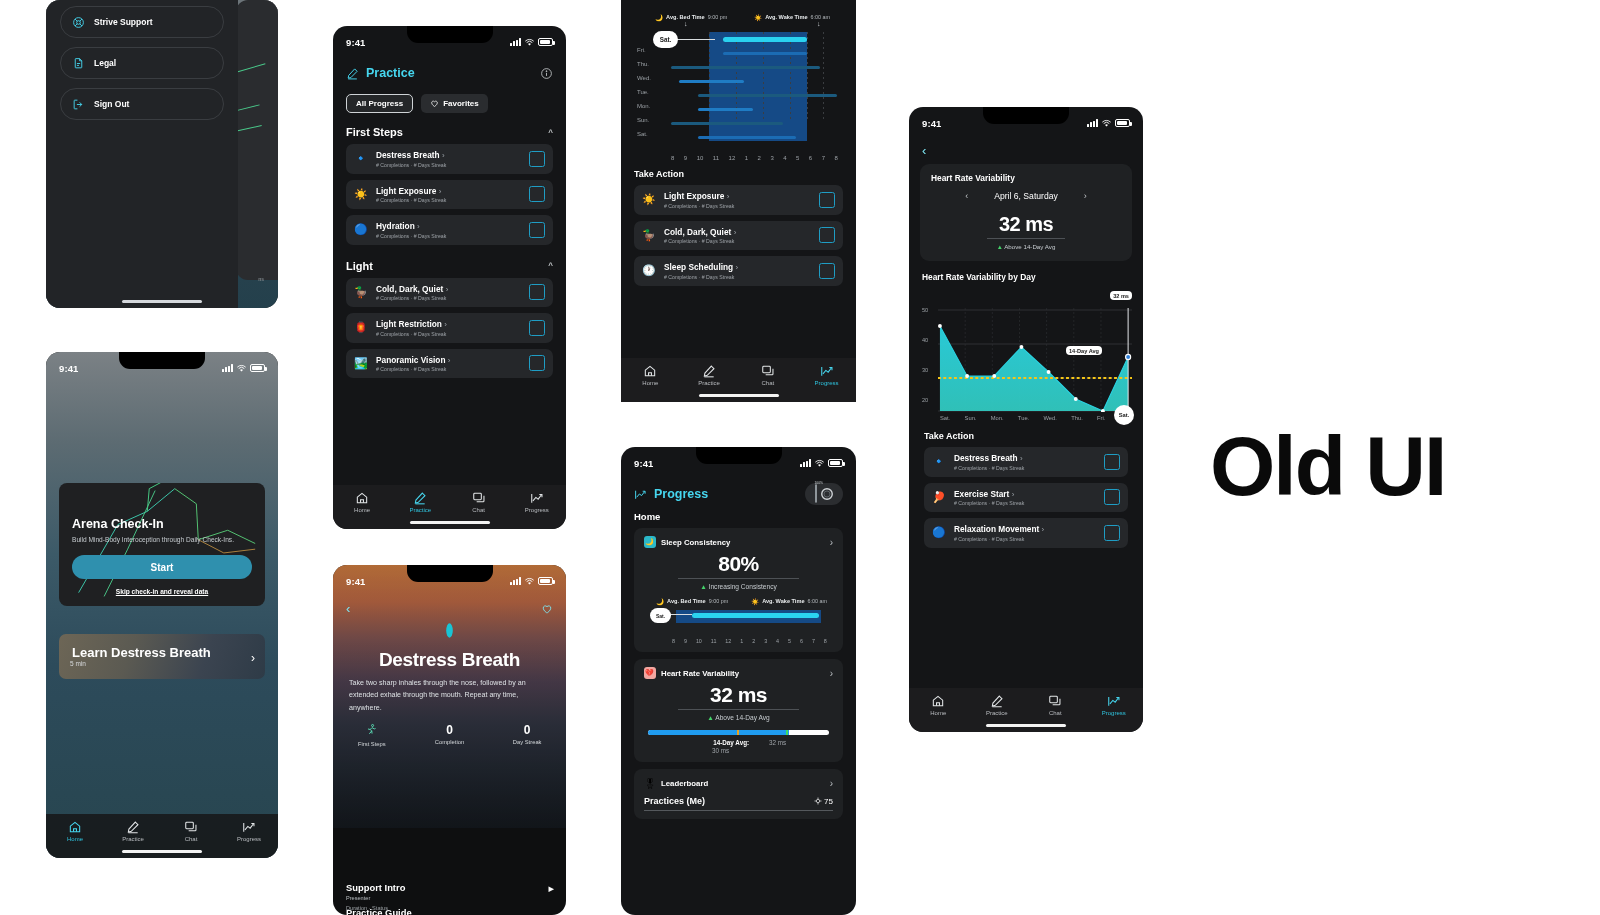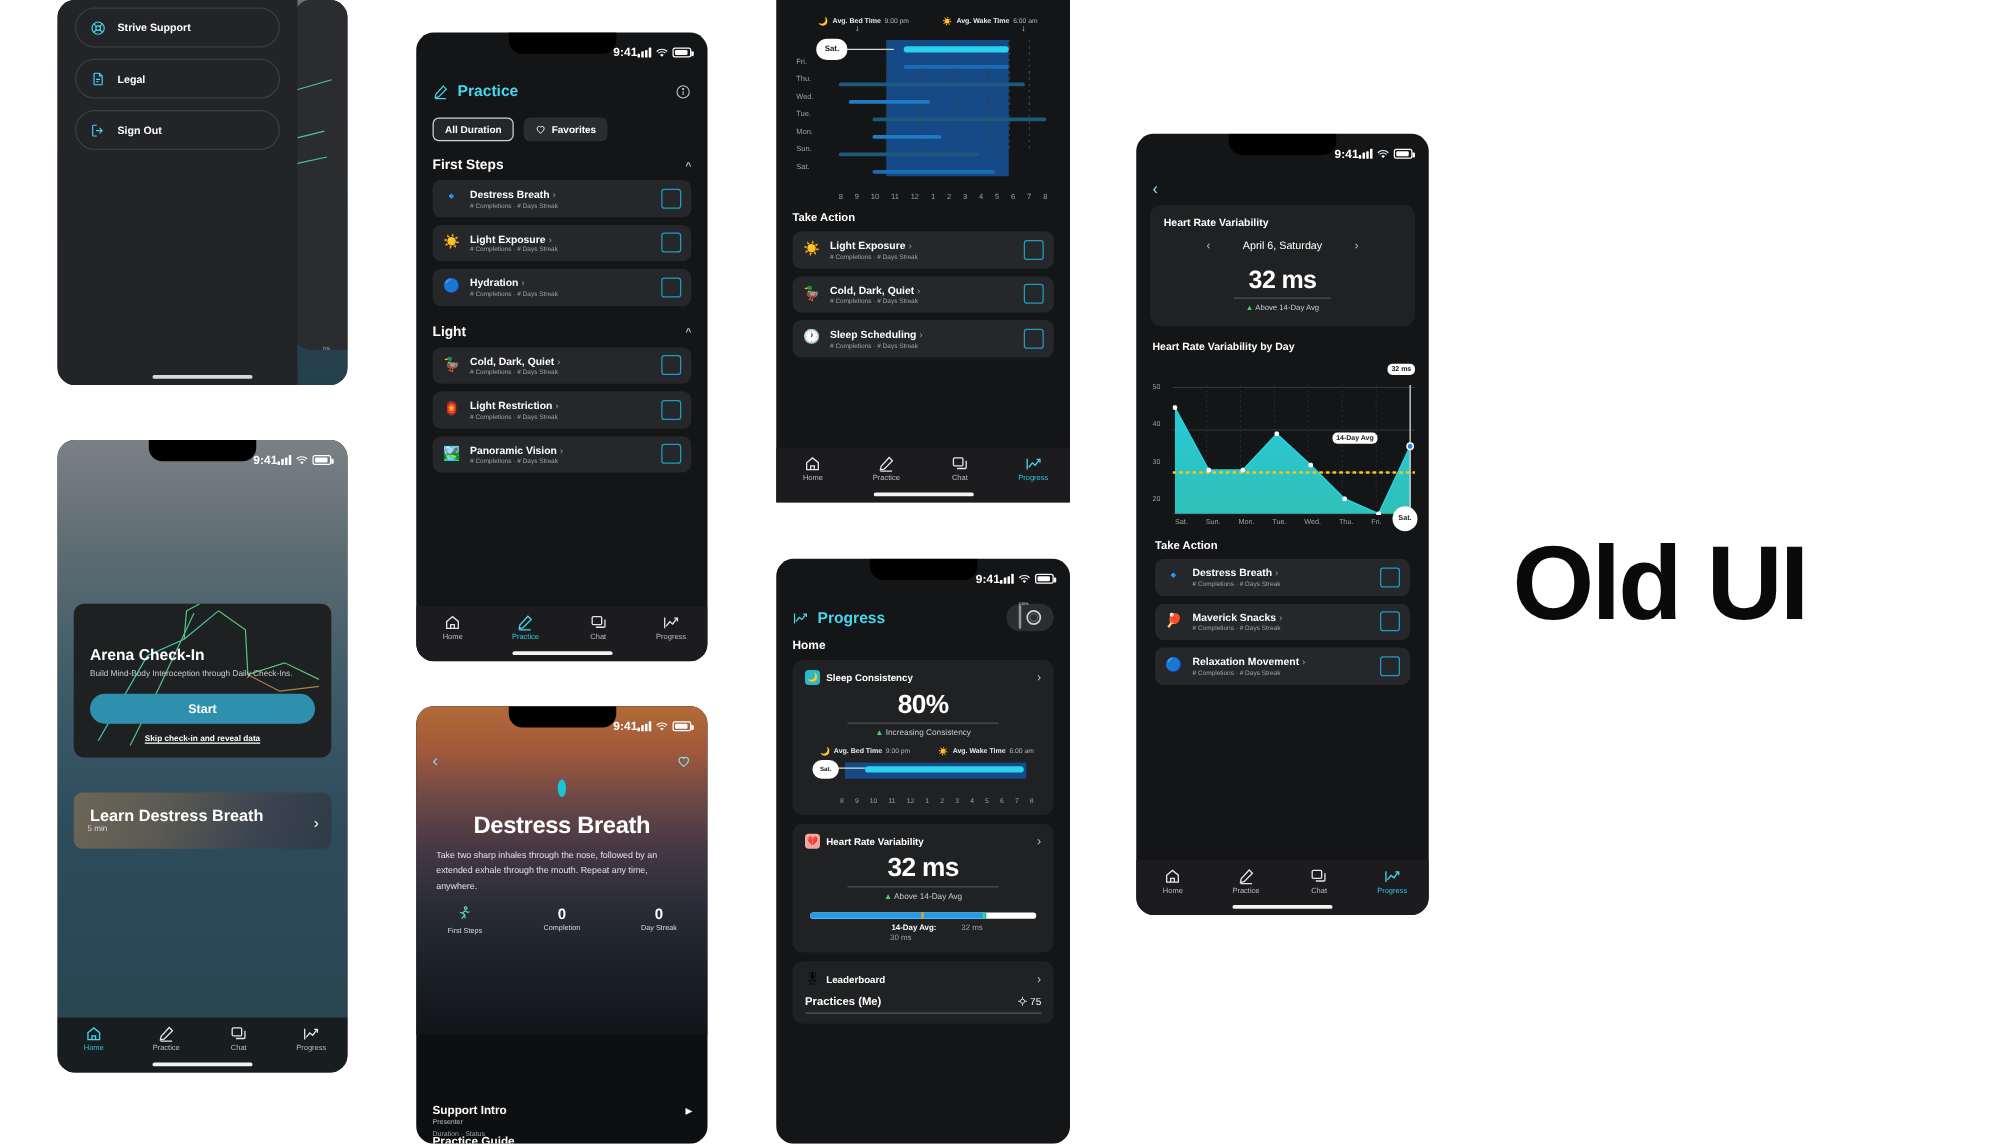--- a/index.html
+++ b/index.html
@@ -6,21 +6,21 @@
   html,body { width:1600px; height:915px; background:#ffffff; overflow:hidden;
     font-family:"Liberation Sans", sans-serif; }
   .stage { position:relative; width:1600px; height:915px; background:#fff; }
 
   
   .phone { position:absolute; background:#0e0e0e; overflow:hidden; }
   .rounded { border-radius:14px; }
   .notch { position:absolute; top:0; left:50%; transform:translateX(-50%);
            width:86px; height:17px; background:#000; border-radius:0 0 11px 11px; z-index:30;}
   .statusbar { position:relative; height:26px; display:flex; align-items:center;
-               justify-content:flex-end; padding:16px 13px; z-index:31; }
+               justify-content:space-between; padding:16px 13px; z-index:31; }
   .sb-time { color:#fff; font-size:9.5px; font-weight:bold; letter-spacing:.1px; }
   .sb-right { display:flex; align-items:center; gap:3px; }
   .bars { display:flex; align-items:flex-end; gap:1px; height:8px; }
   .bars i { width:2px; background:#fff; display:block; border-radius:.5px;}
   .bars i:nth-child(1){height:3px}.bars i:nth-child(2){height:5px}
   .bars i:nth-child(3){height:6.5px}.bars i:nth-child(4){height:8px}
   .batt { width:15px; height:8px; border:1px solid #fff; border-radius:2px; position:relative; }
   .batt::after{content:"";position:absolute;right:-2.5px;top:2px;width:1.5px;height:4px;background:#fff;border-radius:0 1px 1px 0;}
   .batt i{position:absolute;left:1px;top:1px;bottom:1px;width:10px;background:#fff;border-radius:1px;display:block;}
   .homebar { position:absolute; bottom:5px; left:50%; transform:translateX(-50%);
@@ -382,21 +382,21 @@
       <span class="ttl">Practice</span>
       <svg viewBox="0 0 24 24" width="13" height="13" fill="none" stroke="#c3c7ca" stroke-width="1.6" style="margin-left:auto">
         <circle cx="12" cy="12" r="9"></circle>
           <line x1="12" y1="11" x2="12" y2="16.5"></line>
           <circle cx="12" cy="7.8" r=".9" fill="#c3c7ca"></circle>
         </svg>
     </div>
 
     <div class="seg">
       <div class="on">
-        <span>All Duration</span>
+        <span>All Progress</span>
       </div>
       <div>
         <svg viewBox="0 0 24 24" width="9" height="9" fill="none" stroke="#fff" stroke-width="2">
           <path d="M12 20s-7.5-4.7-7.5-9.6A4.2 4.2 0 0 1 12 7.4a4.2 4.2 0 0 1 7.5 3C19.5 15.3 12 20 12 20z"></path>
           </svg>
         <span>Favorites</span>
       </div>
     </div>
 
     <div class="grp-hd">
@@ -946,21 +946,21 @@
         <span class="emo">🔹</span>
         <div class="ptxt">
             <div class="pname"><span>Destress Breath</span> <span class="chev">›</span></div>
         <div class="psub"># Completions  ·  # Days Streak</div>
           </div>
         <div class="cbox"></div>
       </div>
       <div class="prow">
         <span class="emo">🏓</span>
         <div class="ptxt">
-            <div class="pname"><span>Maverick Snacks</span> <span class="chev">›</span></div>
+            <div class="pname"><span>Exercise Start</span> <span class="chev">›</span></div>
         <div class="psub"># Completions  ·  # Days Streak</div>
           </div>
         <div class="cbox"></div>
       </div>
       <div class="prow">
         <span class="emo">🔵</span>
         <div class="ptxt">
             <div class="pname"><span>Relaxation Movement</span> <span class="chev">›</span></div>
         <div class="psub"># Completions  ·  # Days Streak</div>
           </div>

